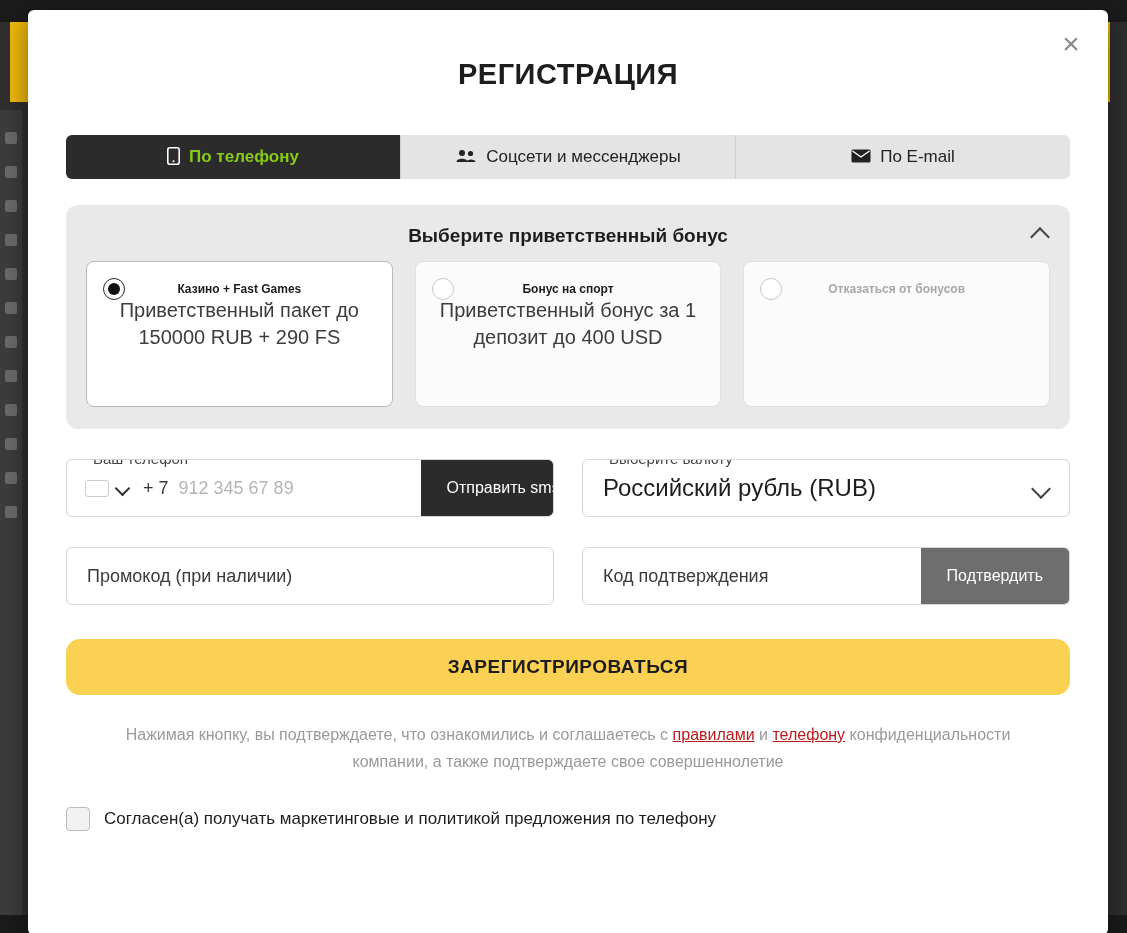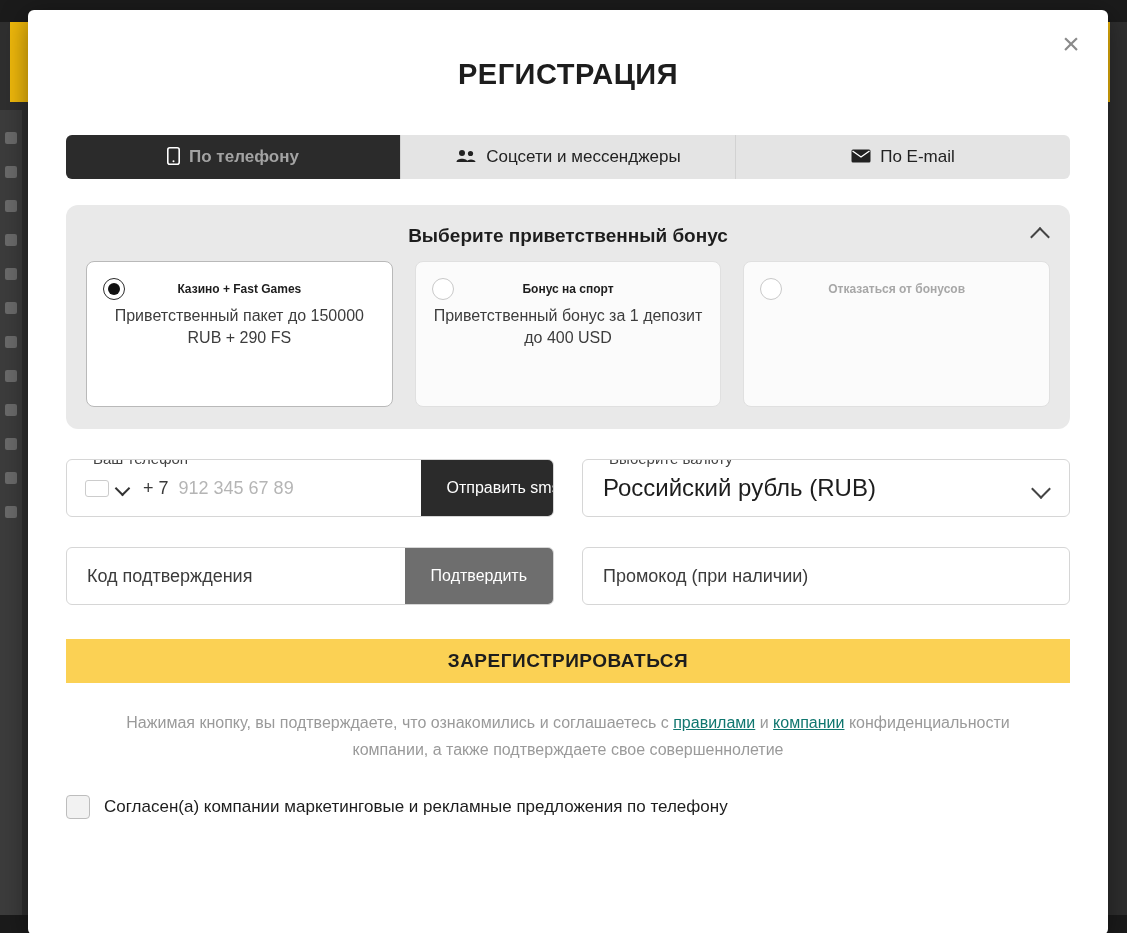--- a/index.html
+++ b/index.html
@@ -114,21 +114,21 @@
     justify-content: center;
     gap: 9px;
     font-size: 17px;
     color: #222;
     cursor: pointer;
     border-right: 1px solid #d2d2d2;
   }
   .tab:last-child { border-right: none; }
   .tab.active {
     background: #2b2b2b;
-    color: #a3a3a3;
+    color: #84cc16;
     font-weight: bold;
   }
   .tab .ticon { font-size: 16px; line-height: 1; display: inline-block; }
 
   
   .bonus-panel {
     margin: 26px 38px 0 38px;
     background: #e9e9e9;
     border-radius: 12px;
     padding: 16px 20px 22px 20px;
@@ -195,22 +195,21 @@
     background: #111;
   }
   .bc-title {
     margin-top: 4px;
     font-size: 12px;
     font-weight: bold;
     color: #1d1d1d;
     line-height: 1.25;
   }
   .bc-sub {
-    margin-top: 8px;
-    font-size: 16px;
+    font-size: 20px;
     color: #3d3d3d;
     line-height: 1.35;
   }
 
   
   .row {
     display: flex;
     gap: 28px;
     margin: 30px 38px 0 38px;
   }
@@ -326,42 +325,42 @@
     left: 1px; top: 2px;
     width: 12px; height: 12px;
     border-right: 2px solid #444;
     border-bottom: 2px solid #444;
     transform: rotate(45deg);
   }
 
   
   .submit-btn {
     margin: 34px 38px 0 38px;
-    height: 44px;
-    border-radius: 0;
+    height: 56px;
+    border-radius: 14px;
     background: #fbd154;
     display: flex;
     align-items: center;
     justify-content: center;
     font-size: 19px;
     font-weight: bold;
     color: #1d1d1d;
     letter-spacing: .5px;
     cursor: pointer;
   }
 
   .legal {
     margin: 26px 60px 0 60px;
     text-align: center;
     font-size: 16px;
     color: #9a9a9a;
     line-height: 1.7;
   }
   .legal a {
-    color: #0f766e;
+    color: #b91c1c;
   }
 
   .checkbox-row {
     display: flex;
     align-items: center;
     gap: 14px;
     margin: 32px 38px 0 38px;
   }
   .checkbox {
     width: 24px; height: 24px;
@@ -481,34 +480,34 @@
       <span class="legend">Выберите валюту</span>
       <span class="select-value">Российский рубль (RUB)</span>
       <span class="select-caret"></span>
     </div>
 
   </div>
 
   <div class="row">
 
     <div class="field">
+      <input class="text-input" type="text" placeholder="Промокод (при наличии)" style="">
+    </div>
+
+    <div class="field">
       <input class="text-input" type="text" placeholder="Код подтверждения" style="">
       <div class="btn-inline grey">Подтвердить</div>
     </div>
 
-    <div class="field">
-      <input class="text-input" type="text" placeholder="Промокод (при наличии)" style="">
-    </div>
-
   </div>
 
   <div class="submit-btn">ЗАРЕГИСТРИРОВАТЬСЯ</div>
 
   <div class="legal">
-    <span>Нажимая кнопку, вы подтверждаете, что ознакомились и соглашаетесь с </span><a href="#">правилами</a><span> и </span><a href="#">компании</a><span> конфиденциальности компании, а также подтверждаете свое совершеннолетие</span>
+    <span>Нажимая кнопку, вы подтверждаете, что ознакомились и соглашаетесь с </span><a href="#">правилами</a><span> и </span><a href="#">телефону</a><span> конфиденциальности компании, а также подтверждаете свое совершеннолетие</span>
   </div>
 
   <div class="checkbox-row">
     <div class="checkbox"></div>
-    <div class="checkbox-label">Согласен(а) компании маркетинговые и рекламные предложения по телефону</div>
+    <div class="checkbox-label">Согласен(а) получать маркетинговые и политикой предложения по телефону</div>
   </div>
 
 </div>
 
 </body></html>

